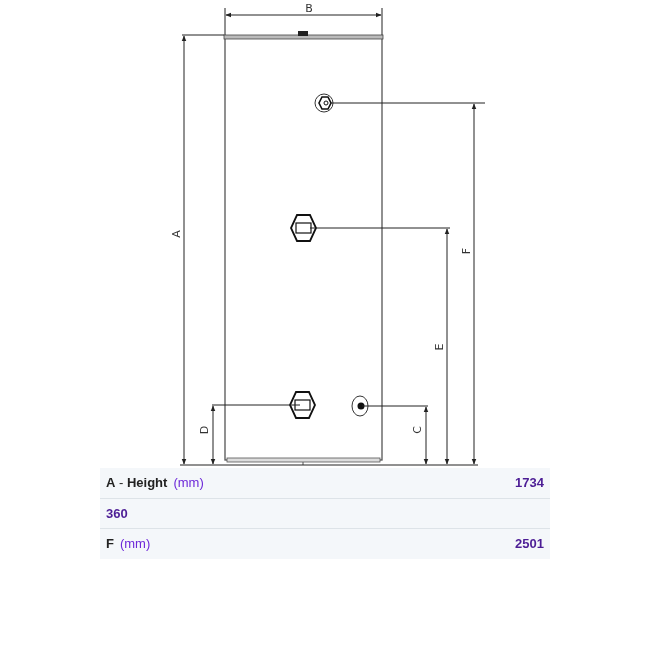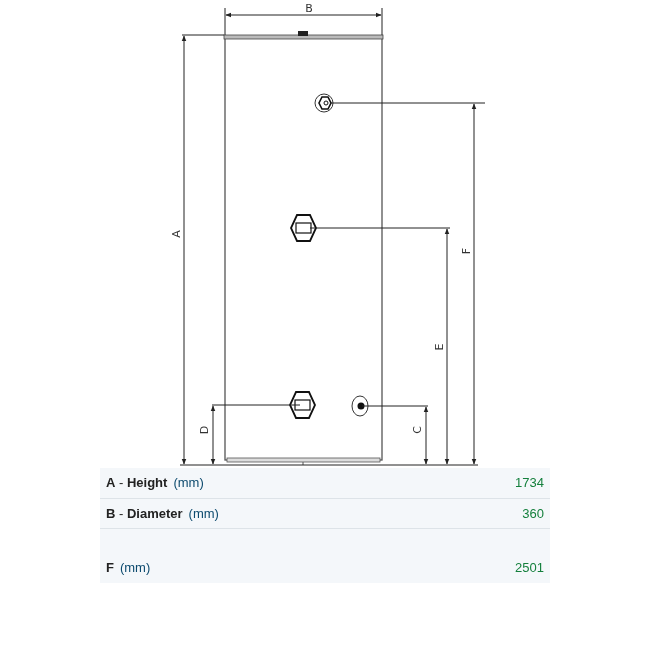--- a/index.html
+++ b/index.html
@@ -3,25 +3,25 @@
   <meta charset="utf-8">
   <style>
     html, body { margin: 0; padding: 0; background: #ffffff; }
     body { width: 650px; height: 650px; position: relative; overflow: hidden;
            font-family: "Liberation Sans", sans-serif; }
     #diagram { position: absolute; left: 0; top: 0; width: 650px; height: 468px; }
     .dim-label { font-family: "DejaVu Sans", sans-serif; font-size: 11px; fill: #333; }
     #specs { position: absolute; left: 100px; top: 468px; width: 450px; background: #f4f7fa; }
     .spec-row { height: 29.5px; display: flex; align-items: center; justify-content: space-between;
                 border-bottom: 1px solid #dde3e8; padding: 0 6px 0 6px; font-size: 13px; color: #222; }
-    .spec-row:last-child { border-bottom: none; margin-top: 24px; }
+    .spec-row:last-child { border-bottom: none; }
     .spec-key { font-weight: bold; }
     .spec-sep { font-weight: normal; }
-    .spec-unit { color: #0c4a6e; margin-left: 6px; font-weight: normal; }
-    .spec-value { color: #15803d; }
+    .spec-unit { color: #6d28d9; margin-left: 6px; font-weight: normal; }
+    .spec-value { color: #4c1d95; font-weight: bold; }
   </style>
 </head>
 <body>
 
 <svg id="diagram" viewBox="0 0 650 468" xmlns="http://www.w3.org/2000/svg">
   <defs>
     <marker id="arr" viewBox="0 0 10 10" refX="9" refY="5" markerWidth="6" markerHeight="6" orient="auto-start-reverse">
       <path d="M0,1 L10,5 L0,9 z" fill="#222"></path>
     </marker>
   </defs>
@@ -82,20 +82,19 @@
   <line x1="474" y1="104" x2="474" y2="464" stroke="#222" marker-start="url(#arr)" marker-end="url(#arr)"></line>
   <text class="dim-label" x="0" y="0" text-anchor="middle" transform="translate(470,251) rotate(-90)">F</text>
 </svg>
 
 <div id="specs">
   <div class="spec-row">
     <span><span class="spec-key">A</span><span class="spec-sep"> - </span><span class="spec-key">Height</span><span class="spec-unit">(mm)</span></span>
     <span class="spec-value">1734</span>
   </div>
   <div class="spec-row">
-    <span><span class="spec-key">B</span><span class="spec-sep"> - </span><span class="spec-key">Diameter</span><span class="spec-unit">(mm)</span></span>
     <span class="spec-value">360</span>
   </div>
   <div class="spec-row">
     <span><span class="spec-key">F</span><span class="spec-unit">(mm)</span></span>
     <span class="spec-value">2501</span>
   </div>
 </div>
 
 </body></html>

